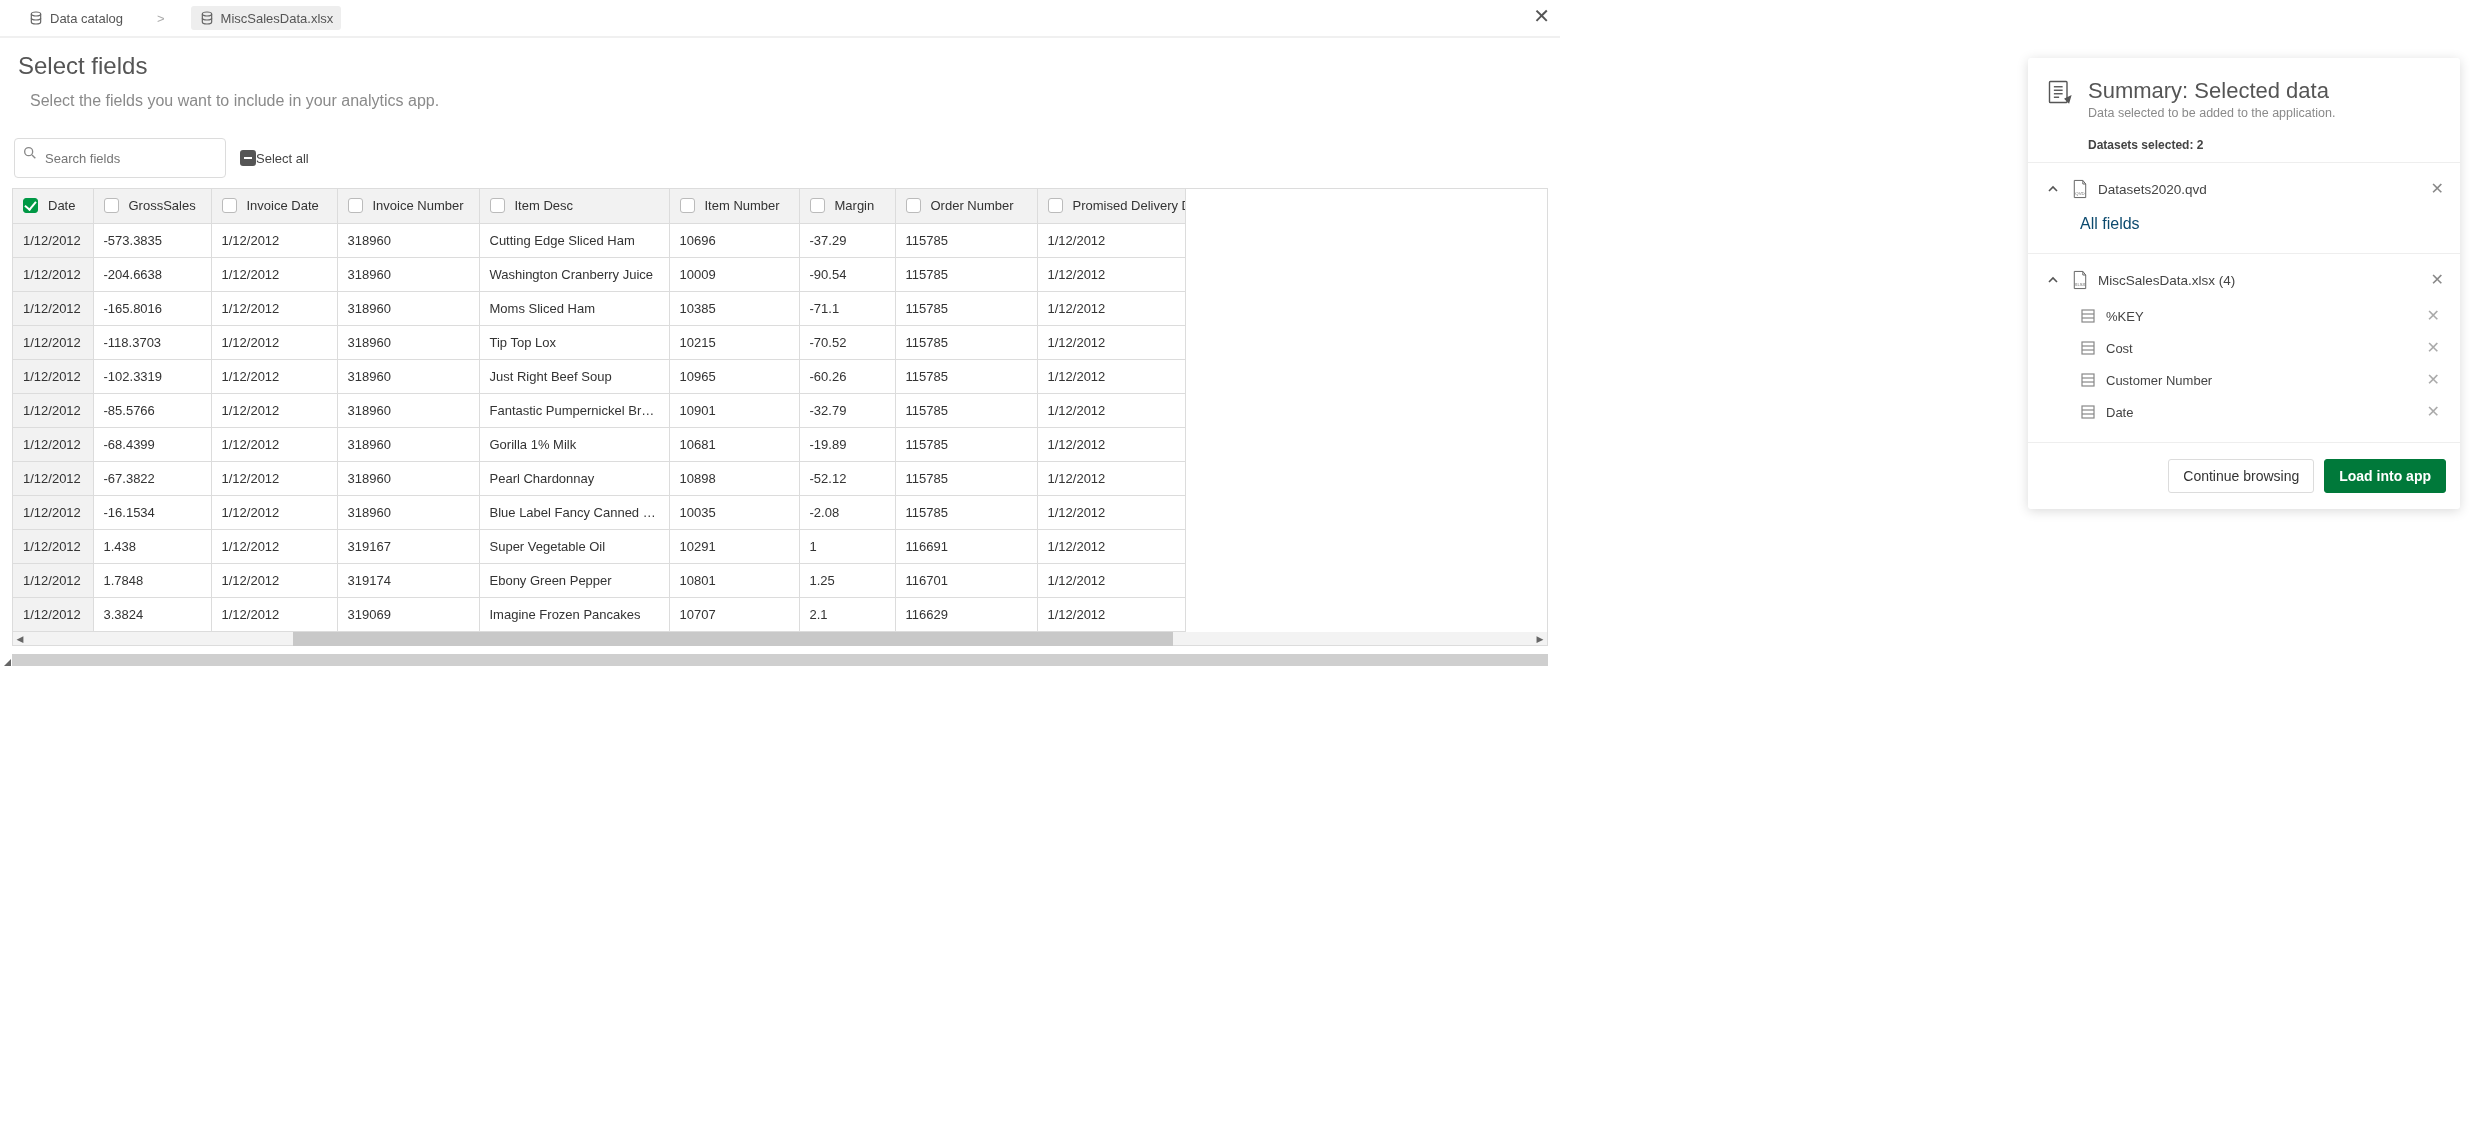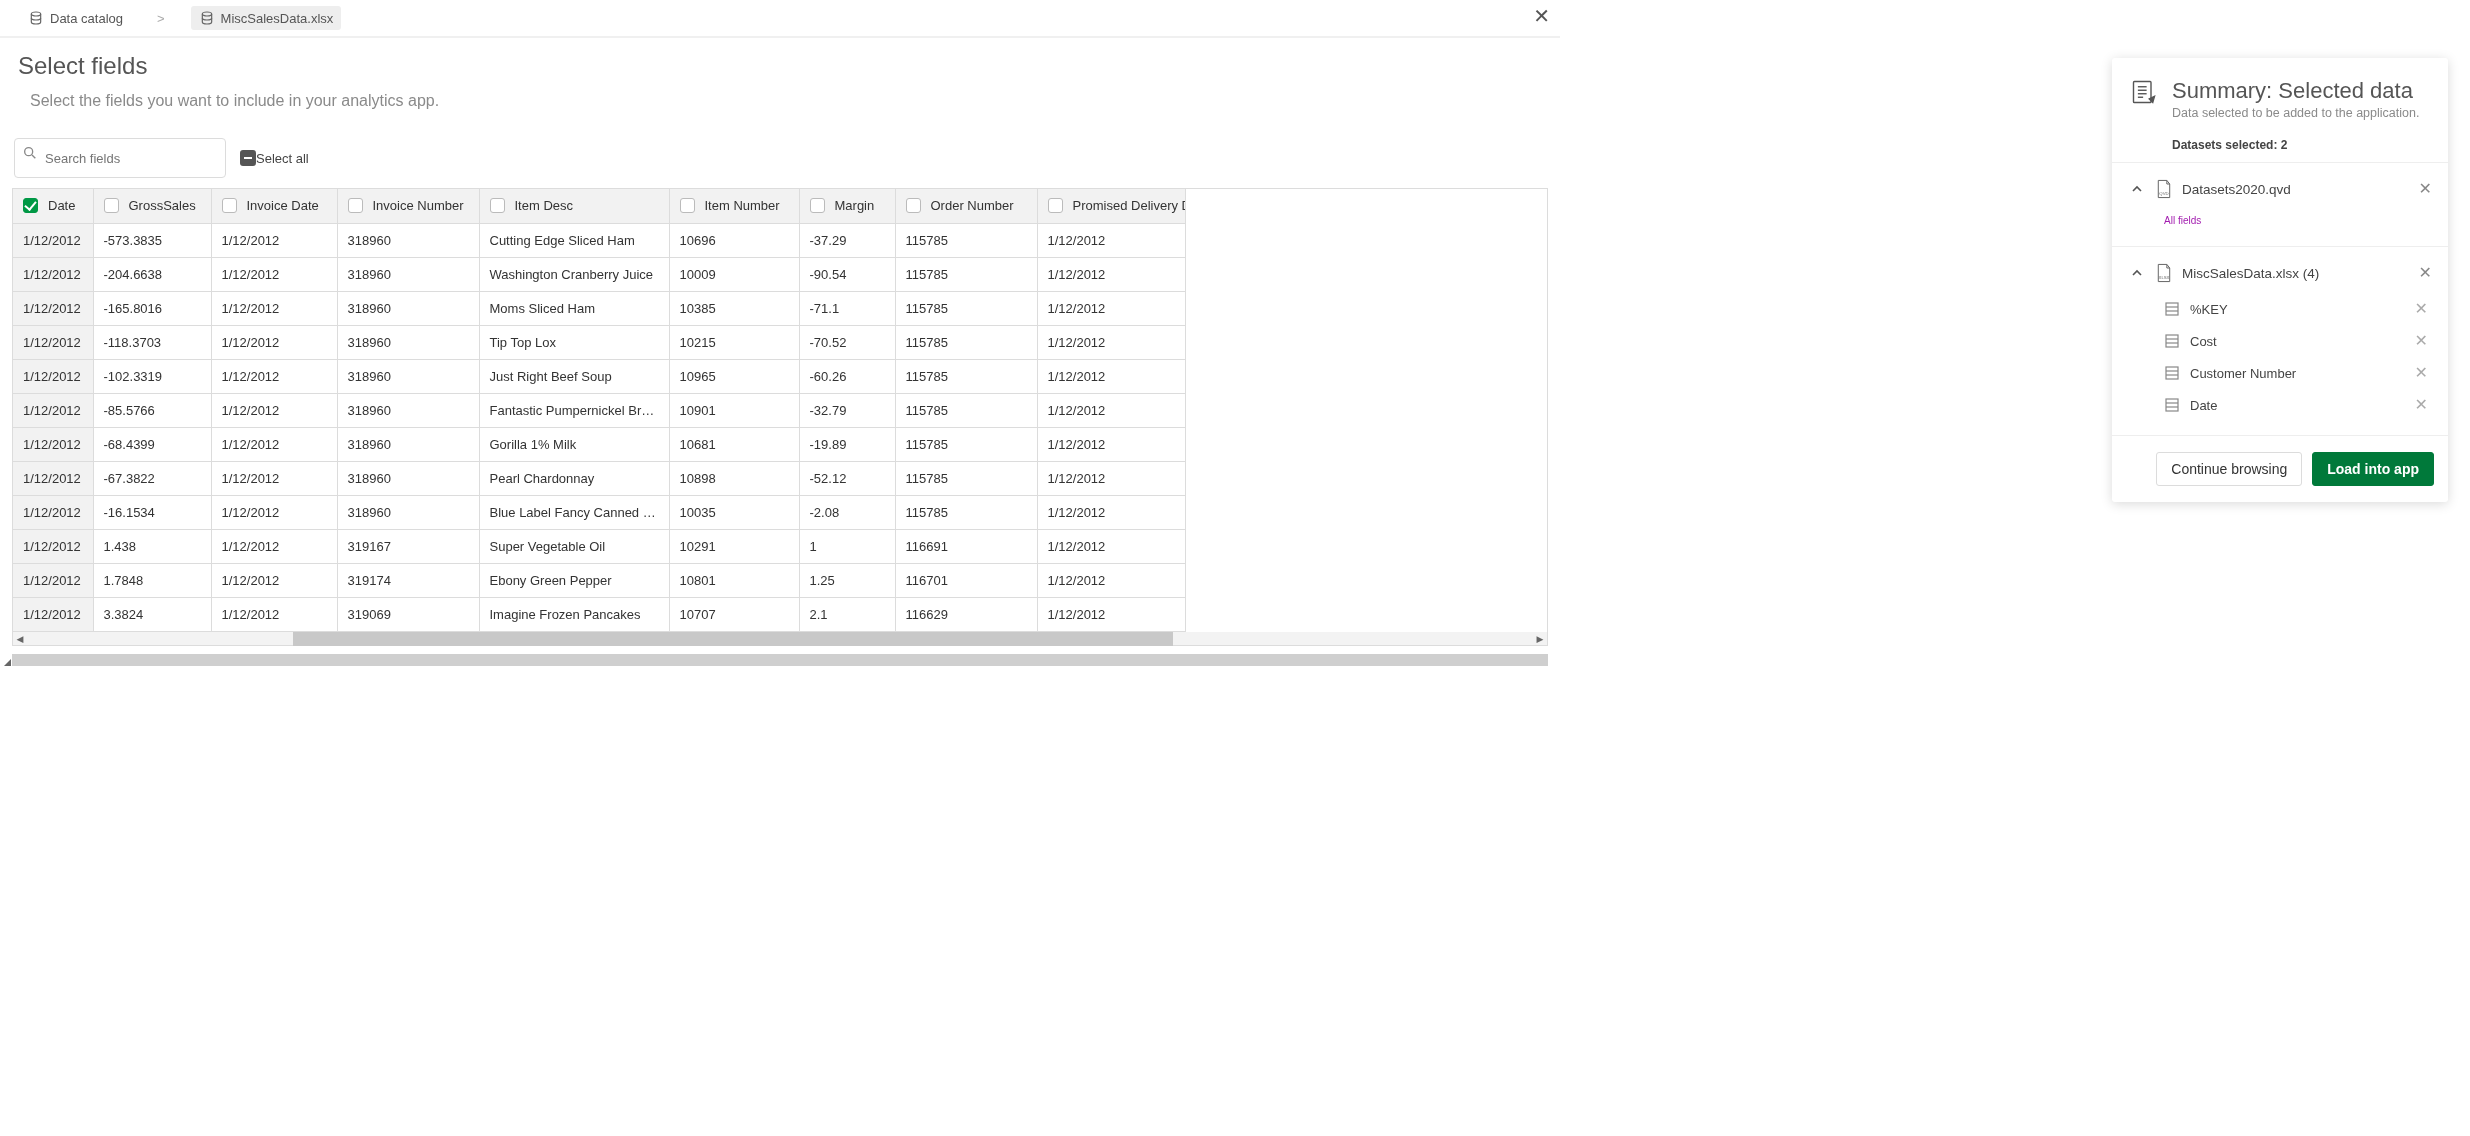--- a/index.html
+++ b/index.html
@@ -88,35 +88,35 @@
 .hscroll { height:14px; background:#f3f3f3; border:1px solid var(--border); border-top:none; position:relative;}
 .hscroll .thumb { position:absolute; top:0; height:14px; background:#c8c8c8; }
 .hscroll .arrow { position:absolute; top:0; width:14px; height:14px; display:flex; align-items:center; justify-content:center; color:#666; font-size:9px;}
 .hscroll .arrow.left{left:0;} .hscroll .arrow.right{right:0;}
 
 .footer-bar { height:12px; background:#cfcfcf; margin: 2px 12px 0 12px; position:relative;}
 .footer-bar .corner { position:absolute; left:-9px; bottom:-1px; width:0; height:0; border-left:8px solid transparent; border-right:0 solid transparent; border-bottom:8px solid #666;}
 
 
 .summary-panel {
-  position:absolute; top:58px; right:22px; width:336px;
+  position:absolute; top:58px; right:10px; width:432px;
   background:#fff; box-shadow: var(--panel-shadow); border-radius:3px;
   z-index:10;
 }
 .sp-head { display:flex; gap:14px; padding:20px 18px 10px 18px; border-bottom:1px solid #eee;}
 .sp-head .title { font-size:22px; font-weight:400; color:#555; margin:0;}
 .sp-head .desc { font-size:12.5px; color:var(--text-muted); margin:2px 0 18px 0;}
 .sp-head .count { font-size:12px; font-weight:600; color:#444;}
 
 .sp-ds { border-bottom:1px solid #eee; padding:6px 6px; }
 .ds-row { display:flex; align-items:center; gap:8px; padding:10px 10px; font-size:13.5px; color:#444;}
 .ds-row .chev { width:18px; display:flex; justify-content:center; color:#666; cursor:pointer;}
 .ds-row .file-icon { width:20px; display:flex; justify-content:center;}
 .ds-row .rm { margin-left:auto; color:#888; cursor:pointer; font-size:16px; line-height:1;}
-.ds-all { padding:6px 10px 14px 46px; font-size:10px; color:#a21caf;}
+.ds-all { padding:6px 10px 14px 46px; font-size:16px; color:#0c4a6e;}
 .ds-fields { padding:0 0 8px 0;}
 .ds-field { display:flex; align-items:center; gap:10px; padding:8px 14px 8px 46px; font-size:13px; color:#444;}
 .ds-field .rm { margin-left:auto; color:#aaa; cursor:pointer; font-size:16px; line-height:1;}
 
 .sp-actions { display:flex; gap:10px; justify-content:flex-end; padding:16px 14px; }
 .btn { font-size:14px; padding:8px 14px; border-radius:3px; cursor:pointer;}
 .btn.secondary { background:#fff; border:1px solid var(--border); color:#333;}
 .btn.primary { background:var(--accent-green-dark); border:1px solid var(--accent-green-dark); color:#fff; font-weight:600;}
 
 svg { display:block; }

